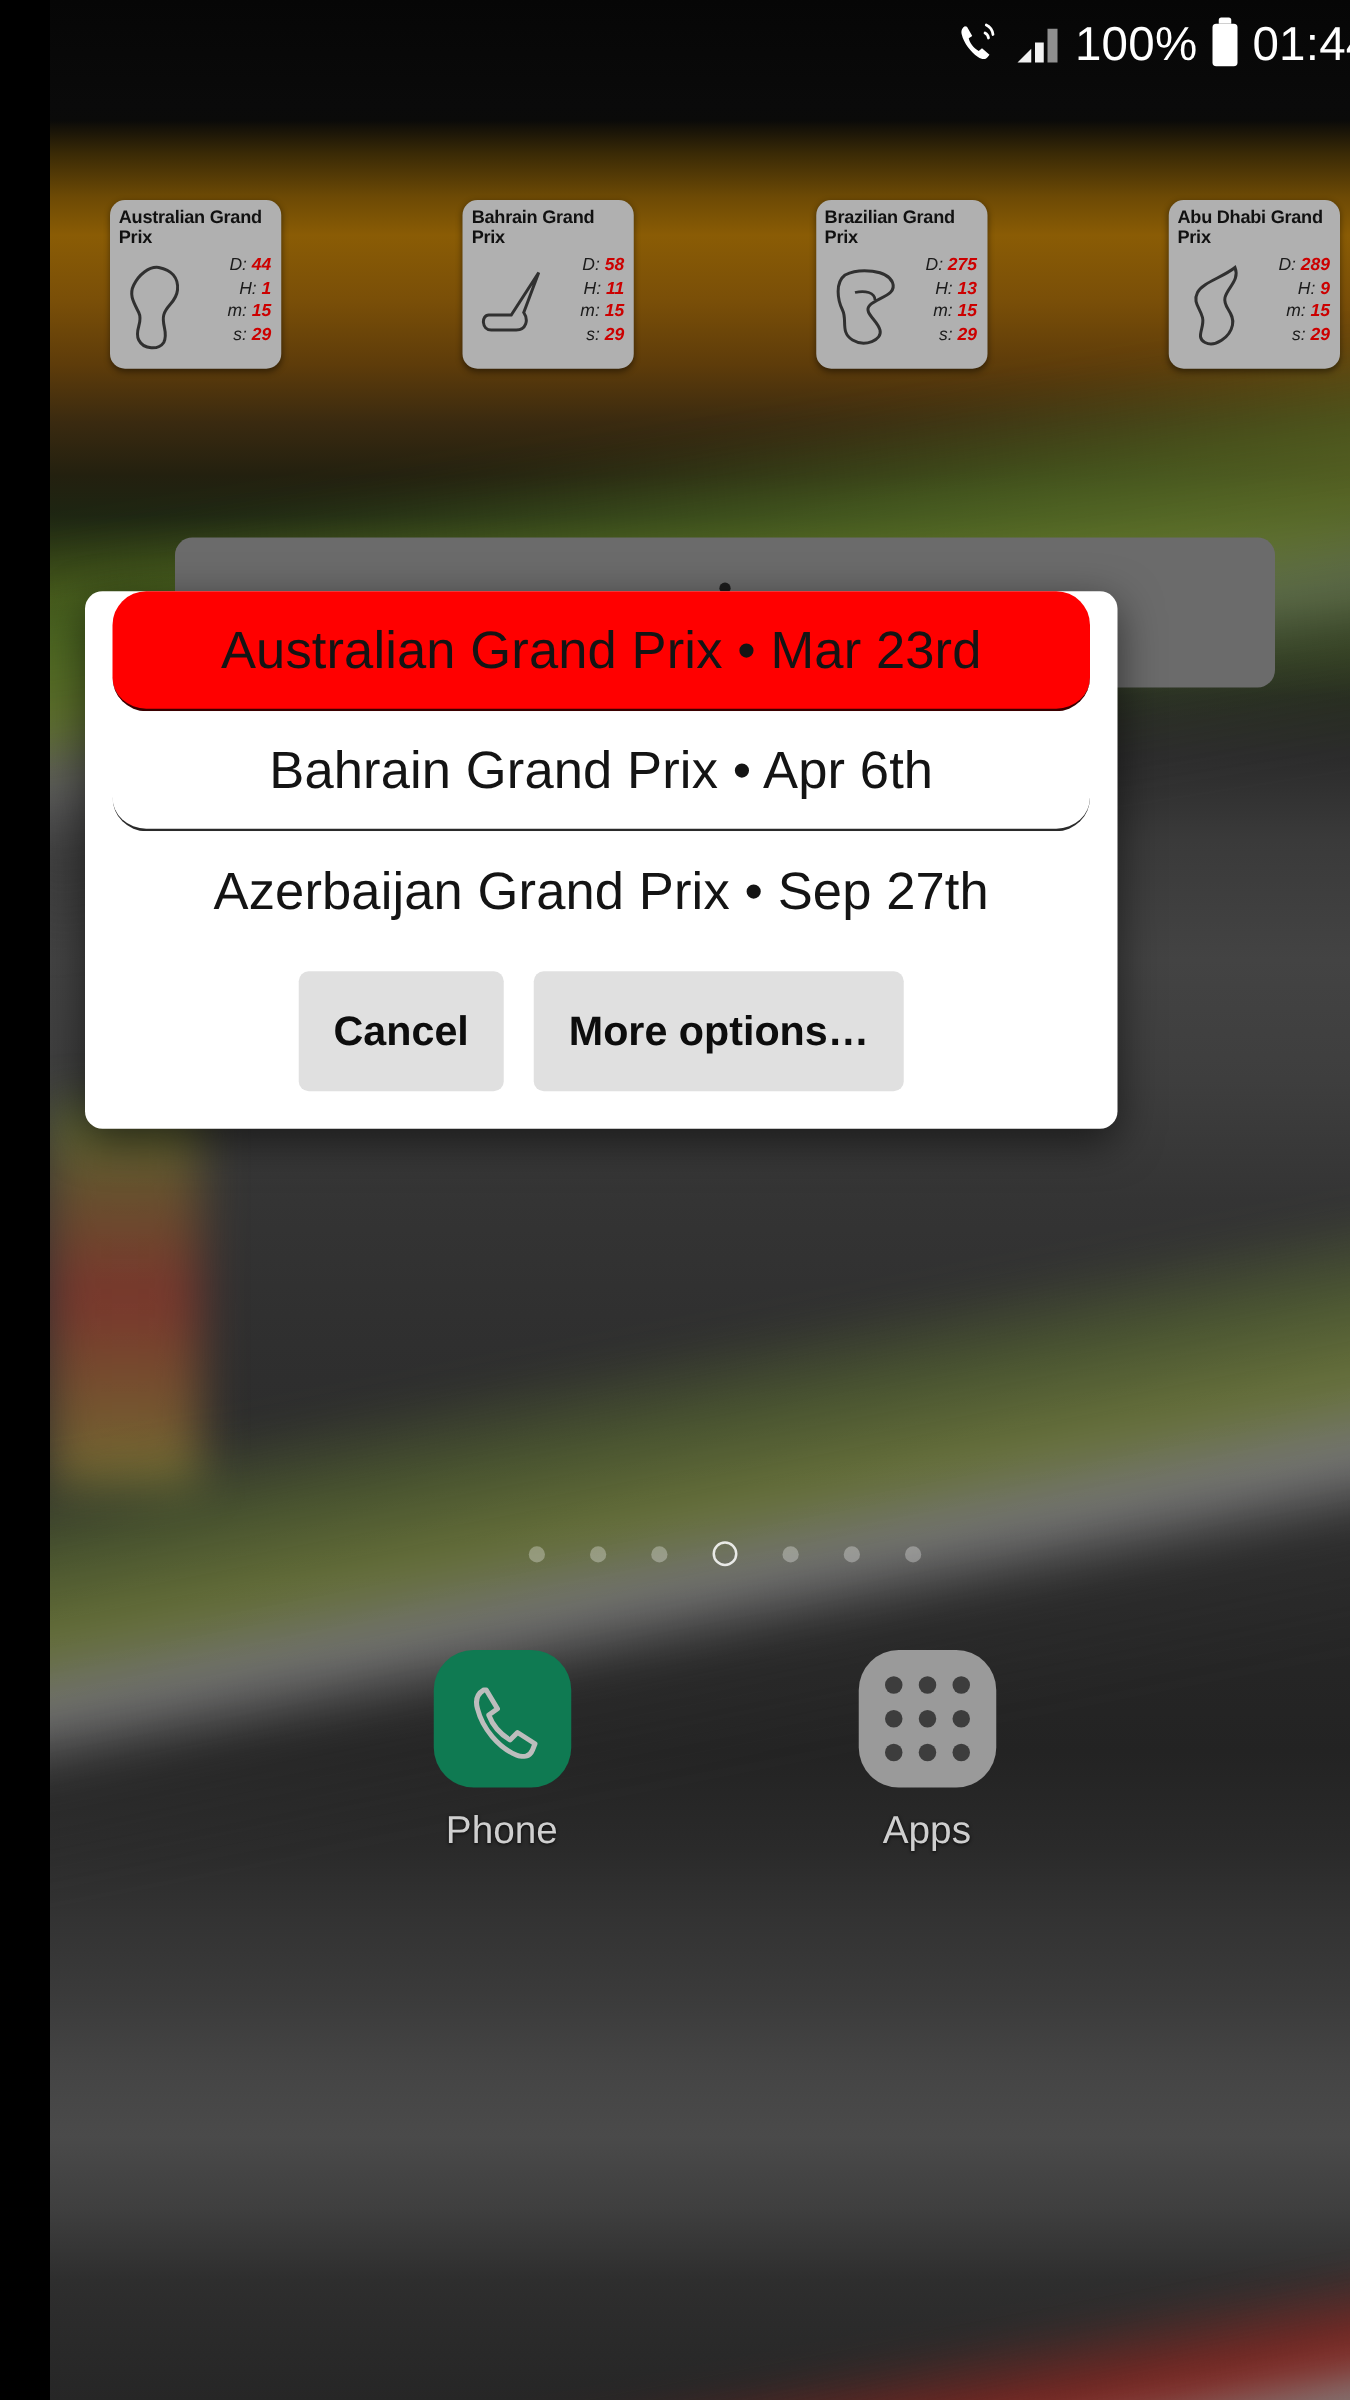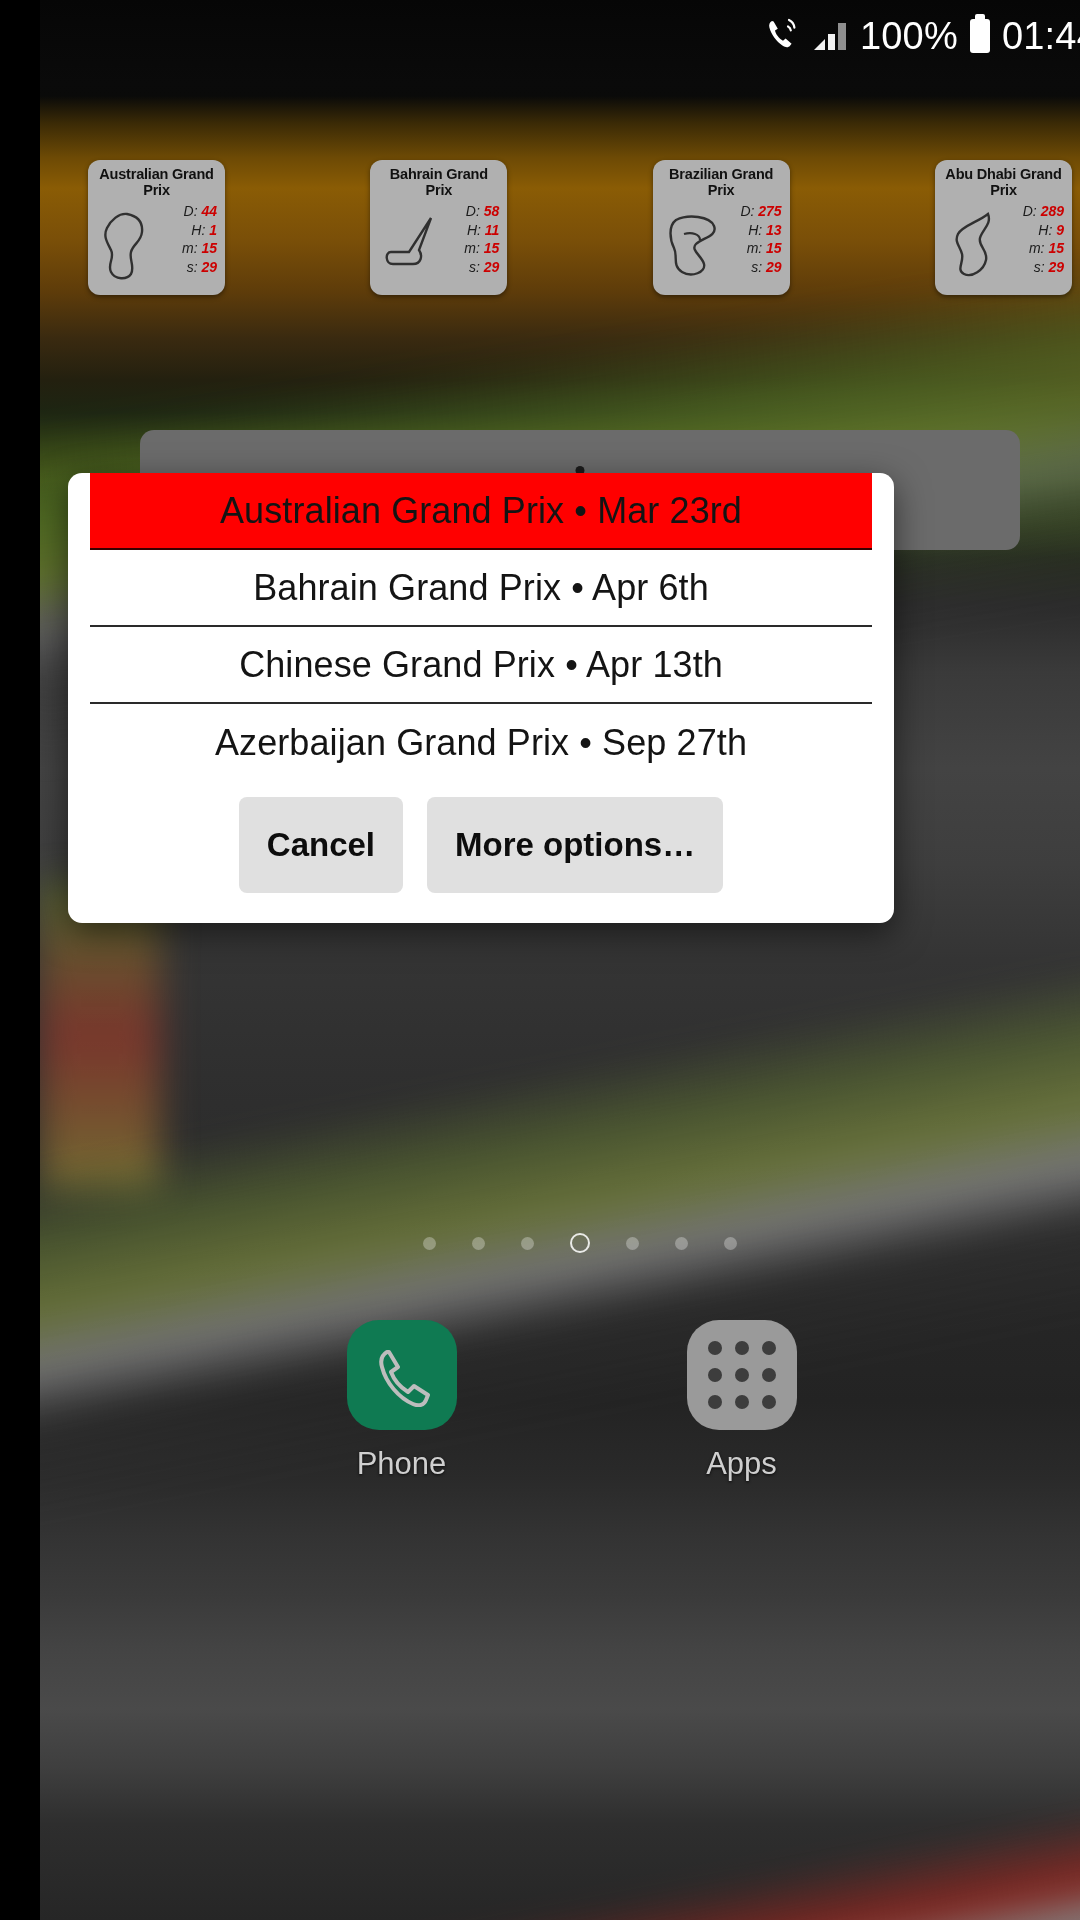--- a/index.html
+++ b/index.html
@@ -134,21 +134,21 @@
     width: 137px; height: 135px;
     background: #b0b0b0;
     border-radius: 12px;
     box-shadow: 0 2px 5px rgba(0,0,0,0.45);
     padding: 6px 7px 4px 7px;
     position: relative;
     overflow: hidden;
   }
   .w-title {
     font-size: 14.5px; font-weight: bold; color: #111;
-    text-align: center; line-height: 1.12; letter-spacing: -0.2px;
+    line-height: 1.12; letter-spacing: -0.2px;
   }
   .w-body { position: absolute; left: 0; right: 0; top: 40px; bottom: 2px; }
   .w-track {
     position: absolute; left: 9px; top: 8px; width: 62px; height: 76px;
     opacity: 0.95;
   }
   .w-track svg { width: 100%; height: 100%; }
   .w-times {
     position: absolute; right: 8px; top: 2px;
     text-align: right;
@@ -175,24 +175,25 @@
     box-shadow: 0 10px 34px rgba(0,0,0,0.55);
     padding: 0 0 10px 0;
   }
   .dlg-title {
     color: #ff0000; font-size: 46px; font-weight: bold;
     text-align: center; padding: 42px 0 40px 0;
     letter-spacing: 0.3px;
   }
   .dlg-list { padding: 0 22px; }
   .dlg-item {
-    height: 77px; display: flex; align-items: center; justify-content: center;
-    font-size: 36px; color: #141414; text-align: center;
+    height: 96px; display: flex; align-items: center; justify-content: center;
+    font-size: 42px; color: #141414; text-align: center;
     border-bottom: 2px solid #2a2a2a;
     letter-spacing: 0.1px;
+    border-radius: 27px;
   }
   .dlg-item.selected {
     background: #ff0000; border-bottom-color: #3a0000;
   }
   .dlg-item.last { border-bottom: none; }
   .dlg-actions {
     display: flex; justify-content: center; gap: 24px;
     padding: 16px 0 20px 0;
   }
   .dlg-btn {
@@ -345,23 +346,20 @@
 
   <div class="dialog">
 
     <div class="dlg-list">
       <div class="dlg-item selected">
         <span>Australian Grand Prix • Mar 23rd</span>
       </div>
       <div class="dlg-item">
         <span>Bahrain Grand Prix • Apr 6th</span>
       </div>
-      <div class="dlg-item">
-        <span>Chinese Grand Prix • Apr 13th</span>
-      </div>
       <div class="dlg-item last">
         <span>Azerbaijan Grand Prix • Sep 27th</span>
       </div>
     </div>
 
     <div class="dlg-actions">
       <button class="dlg-btn">Cancel</button>
       <button class="dlg-btn">More options…</button>
     </div>
   </div>

